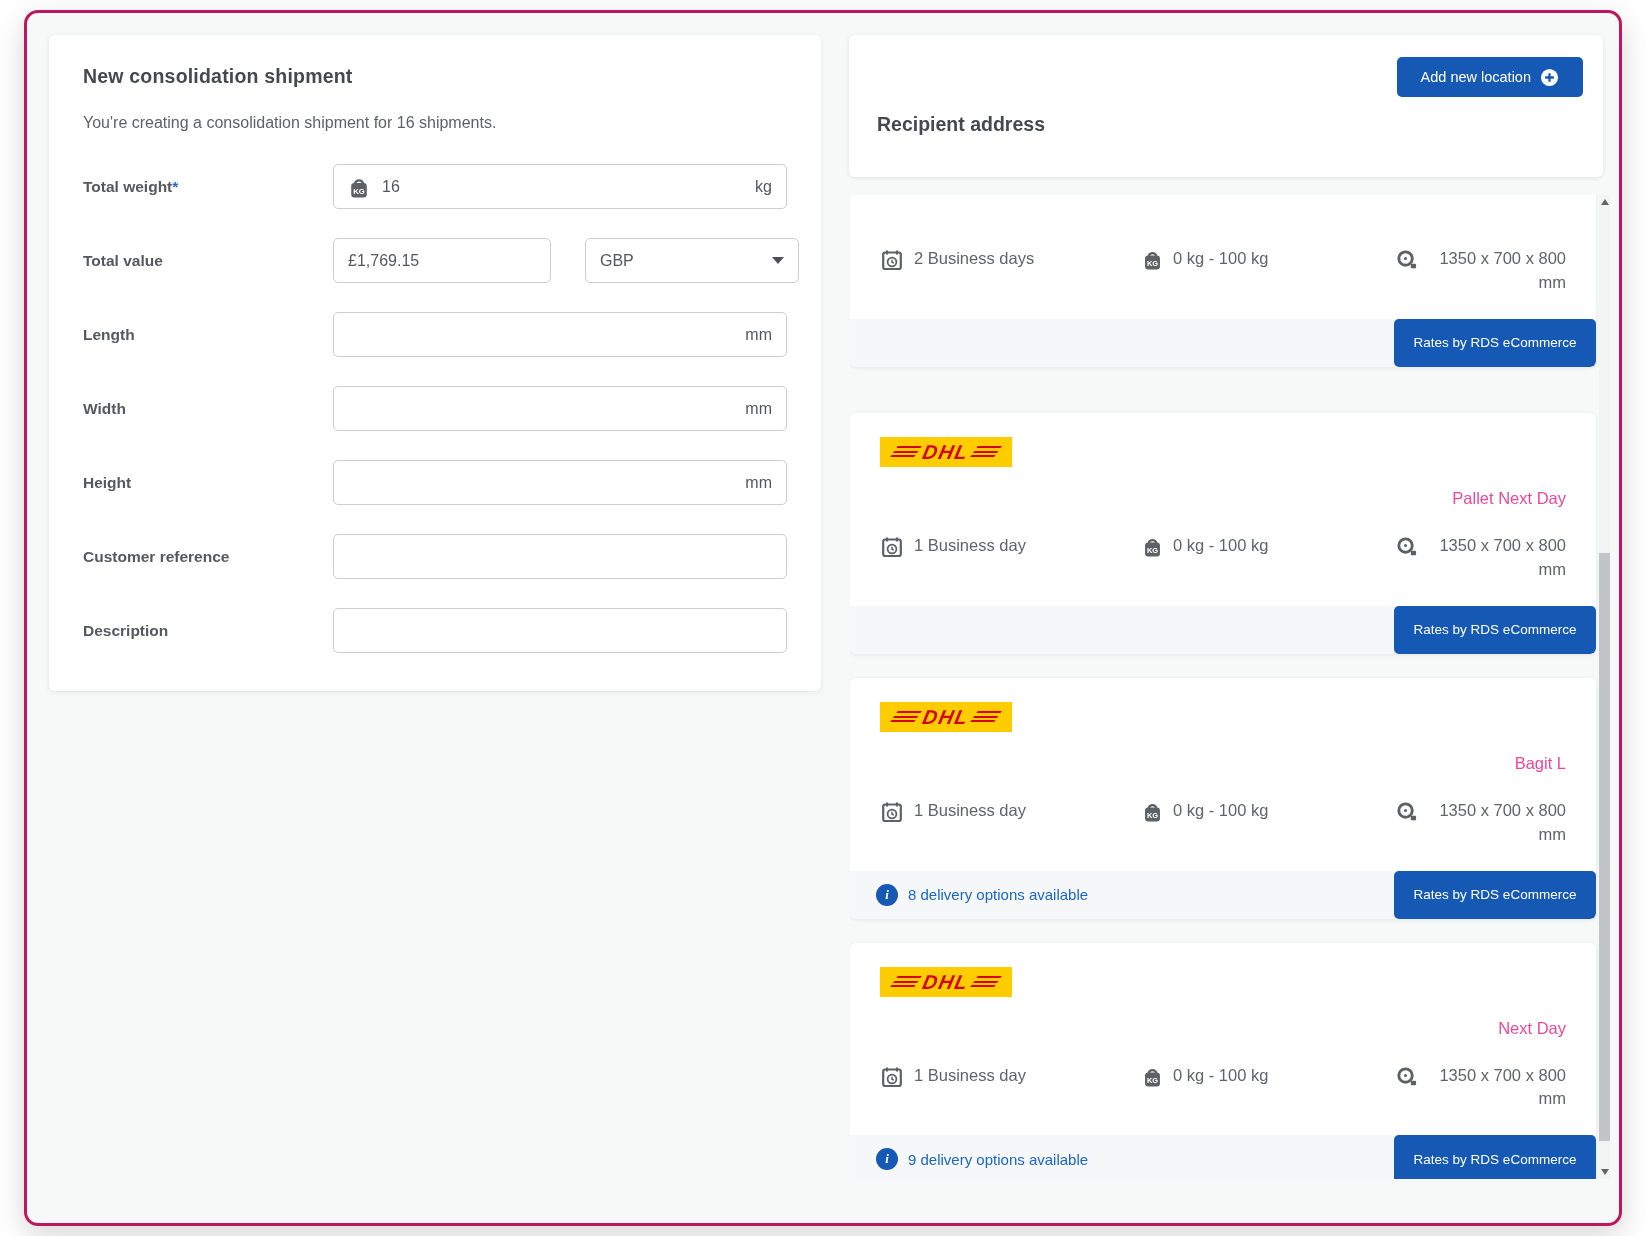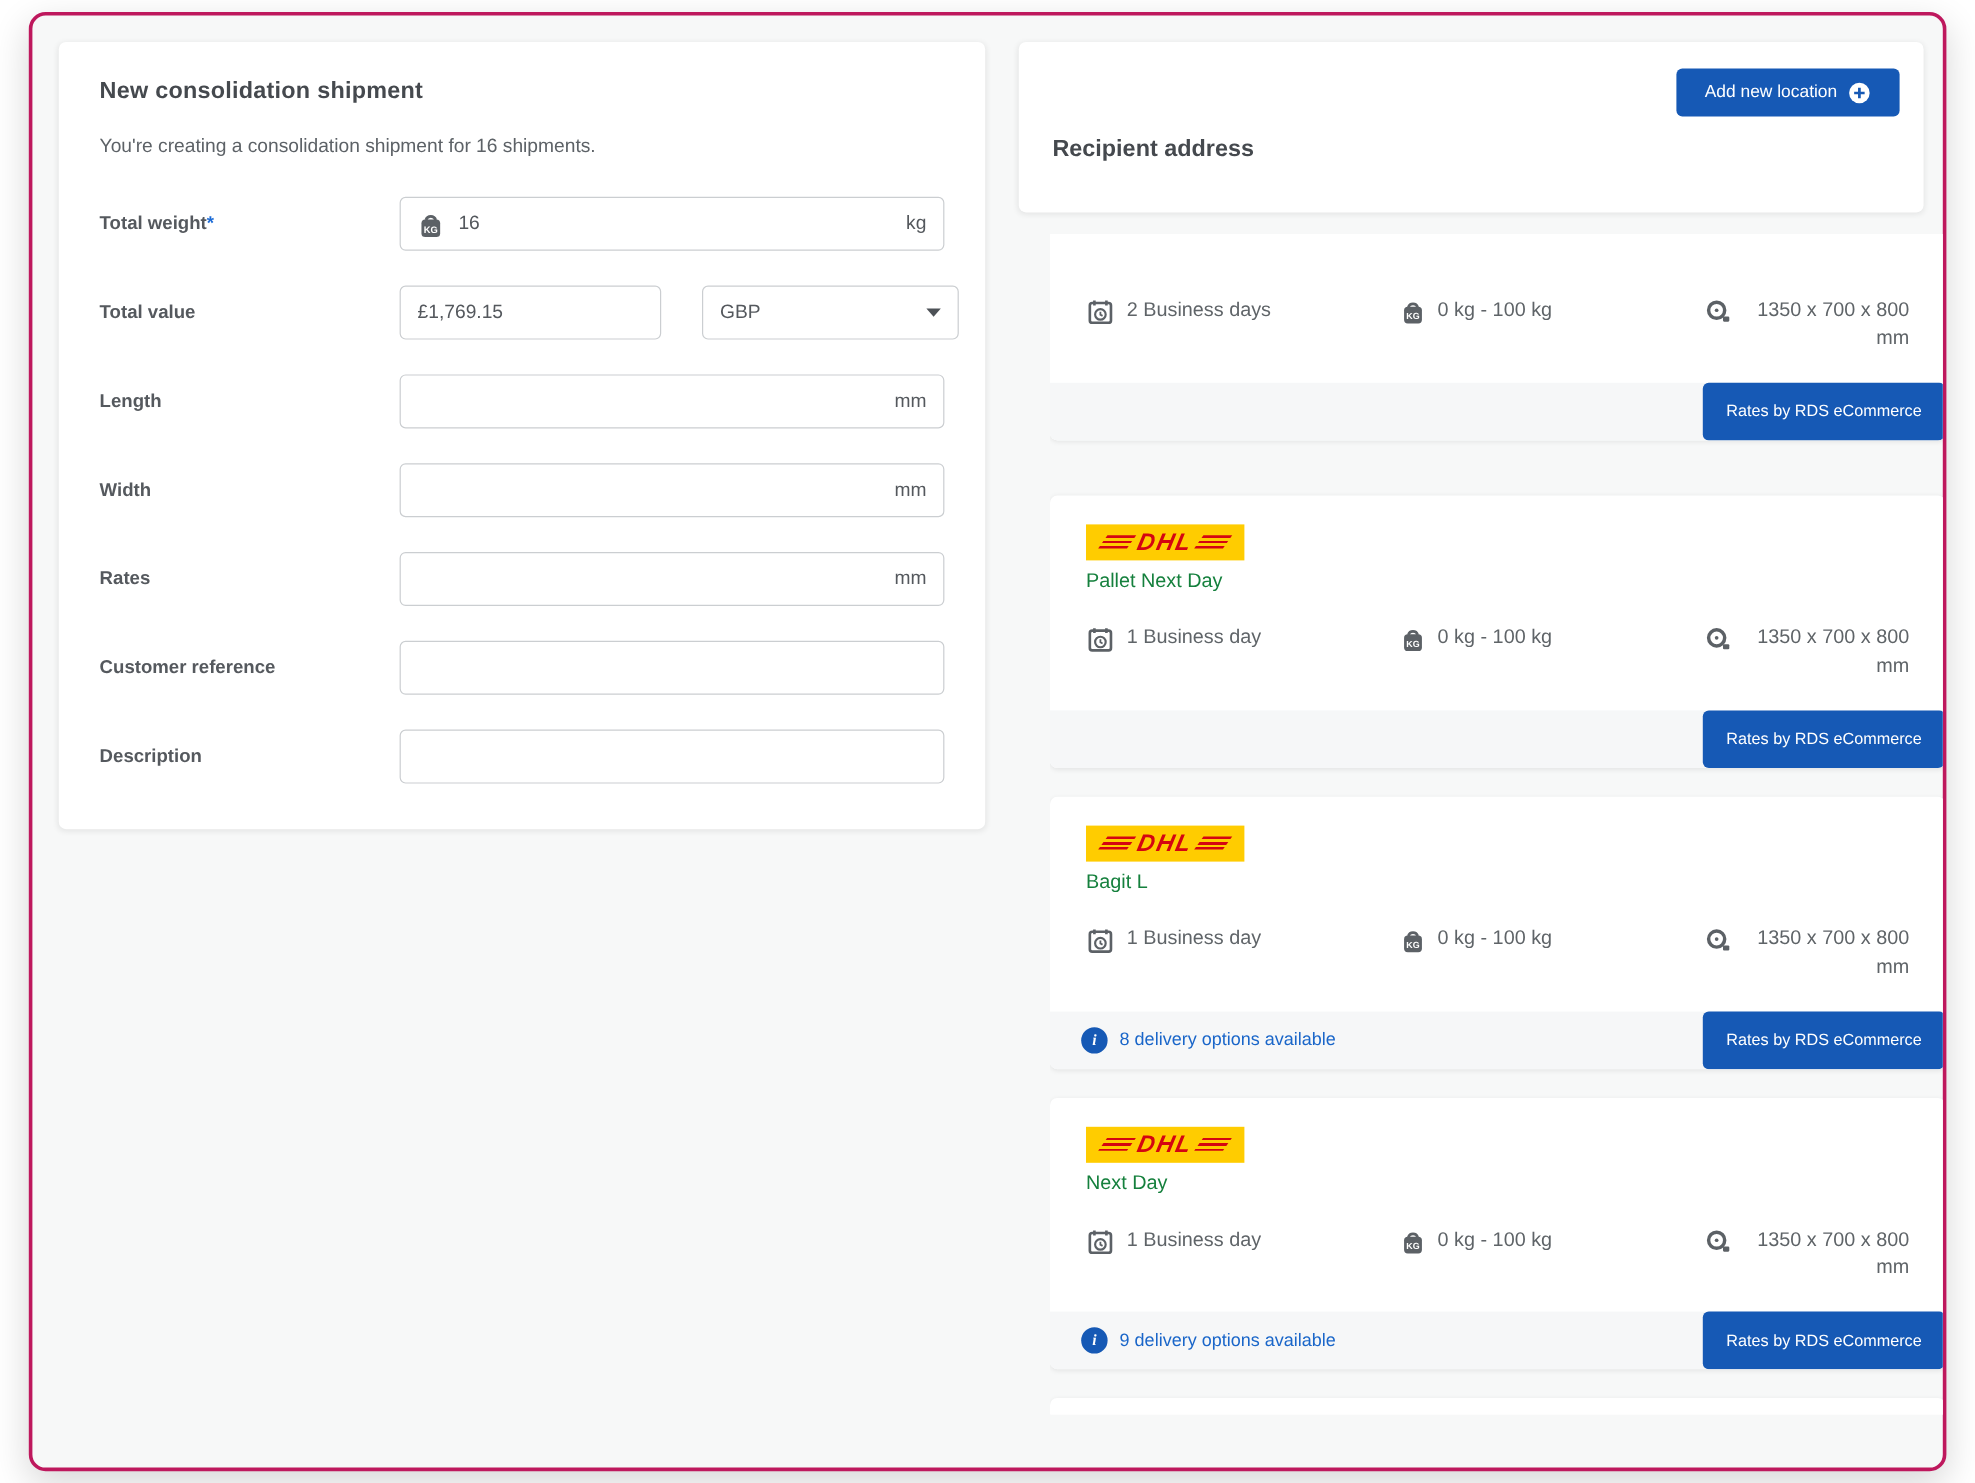--- a/index.html
+++ b/index.html
@@ -31,32 +31,32 @@
   .weight-glyph { margin-right:12px; display:flex; }
 
   
   .recipient-card { position:absolute; left:822px; top:22px; width:754px; height:142px; padding:26px 24px; }
   .recipient-title { font-size:19.5px; font-weight:600; color:#45494e; position:absolute; left:28px; top:30px;margin-top:48px; }
   .add-btn { position:absolute; right:20px; top:22px; height:40px; padding:0 24px;
              background:#1659b5; border:none; border-radius:5px; color:#fff; font-size:14.5px;
              display:flex; align-items:center; gap:9px; cursor:pointer; font-family:inherit; }
 
   
-  .list-viewport { position:absolute; left:848px; top:182px; width:760px; height:984px; overflow:hidden; }
+  .list-viewport { position:absolute; left:823px; top:182px; width:760px; height:984px; overflow:hidden; }
   .list-inner { margin-right:14px; }
   .carrier-card { background:#fff; border-radius:6px; box-shadow:0 1px 4px rgba(0,0,0,.08);
                   margin-bottom:24px; overflow:hidden; }
   .card-body { padding:24px 30px; }
   .dhl-logo { width:132px; height:30px; background:#FFCC00; display:flex; align-items:center;
               justify-content:center; gap:5px; }
   .dhl-text { color:#D40511; font-weight:800; font-style:italic; font-size:20px; letter-spacing:1.5px;
               transform:skewX(-12deg); line-height:1; }
   .dhl-stripes { width:24px; height:11px; transform:skewX(-35deg);
       background:repeating-linear-gradient(180deg,#D40511 0 2.2px, transparent 2.2px 4.6px); }
-  .carrier-name { margin-top:8px; font-size:16.5px; font-weight:500; color:#15803d; }
+  .carrier-name { margin-top:22px; font-size:16.5px; font-weight:500; color:#ec4899;text-align:right; }
   .spec-row { margin-top:26px; display:flex; align-items:flex-start; }
   .spec { display:flex; align-items:flex-start; gap:10px; color:#5f6468; font-size:16.5px; line-height:1.45; }
   .spec svg { flex:0 0 auto; margin-top:1px; }
   .spec-days { flex:0 0 262px; }
   .spec-weight { flex:0 0 242px; }
   .spec-dims { margin-left:auto; }
   .spec-dims .spec-text { width:138px; text-align:right; }
   .card-footer { background:#f6f7f8; height:48px; position:relative; display:flex;
                  align-items:center; justify-content:flex-end; }
   .rates-btn { height:48px; min-width:202px; padding:0 16px; background:#1659b5; color:#fff;
@@ -129,21 +129,21 @@
 
       <div class="form-row">
         <div class="field-label">Width</div>
         <div class="control grow">
           <span></span>
           <span class="suffix">mm</span>
         </div>
       </div>
 
       <div class="form-row">
-        <div class="field-label">Rates</div>
+        <div class="field-label">Height</div>
         <div class="control grow">
           <span></span>
           <span class="suffix">mm</span>
         </div>
       </div>
 
       <div class="form-row">
         <div class="field-label">Customer reference</div>
         <div class="control grow">
           <span></span>

